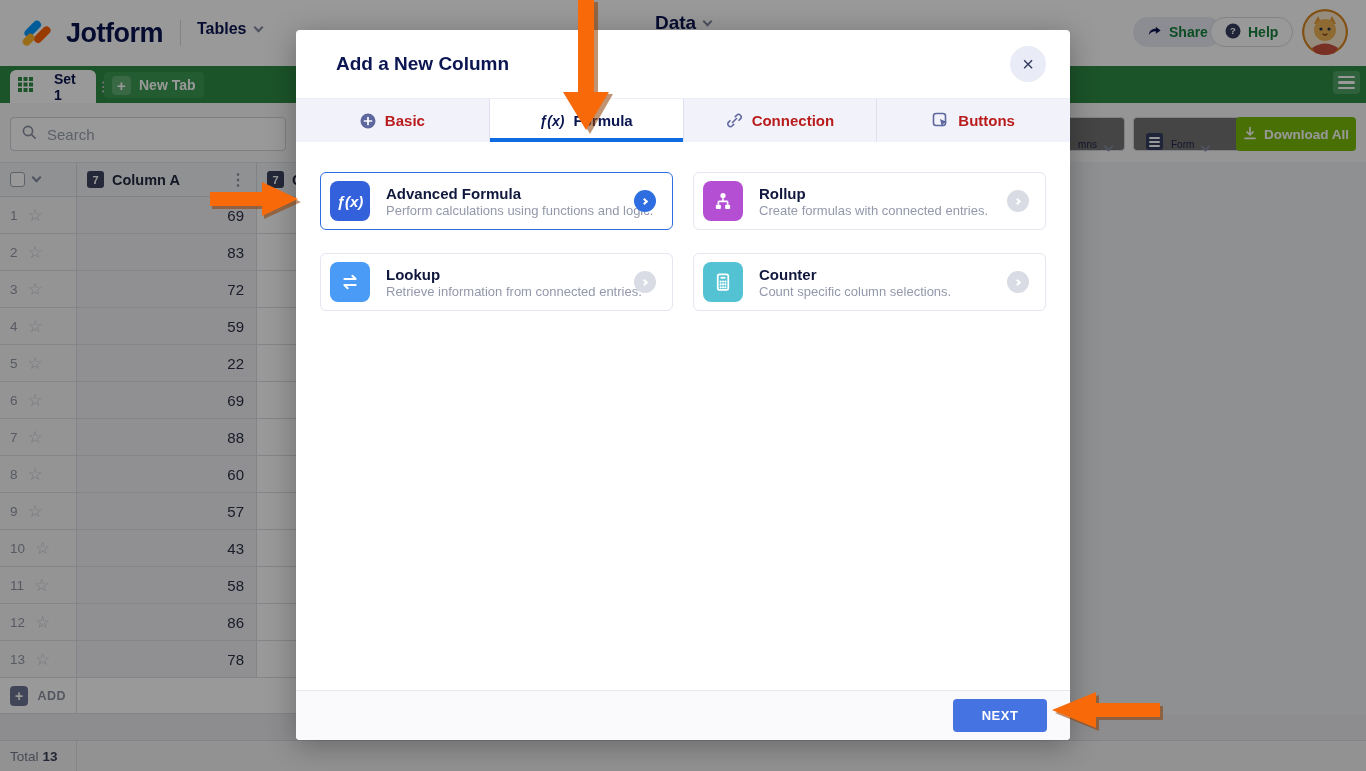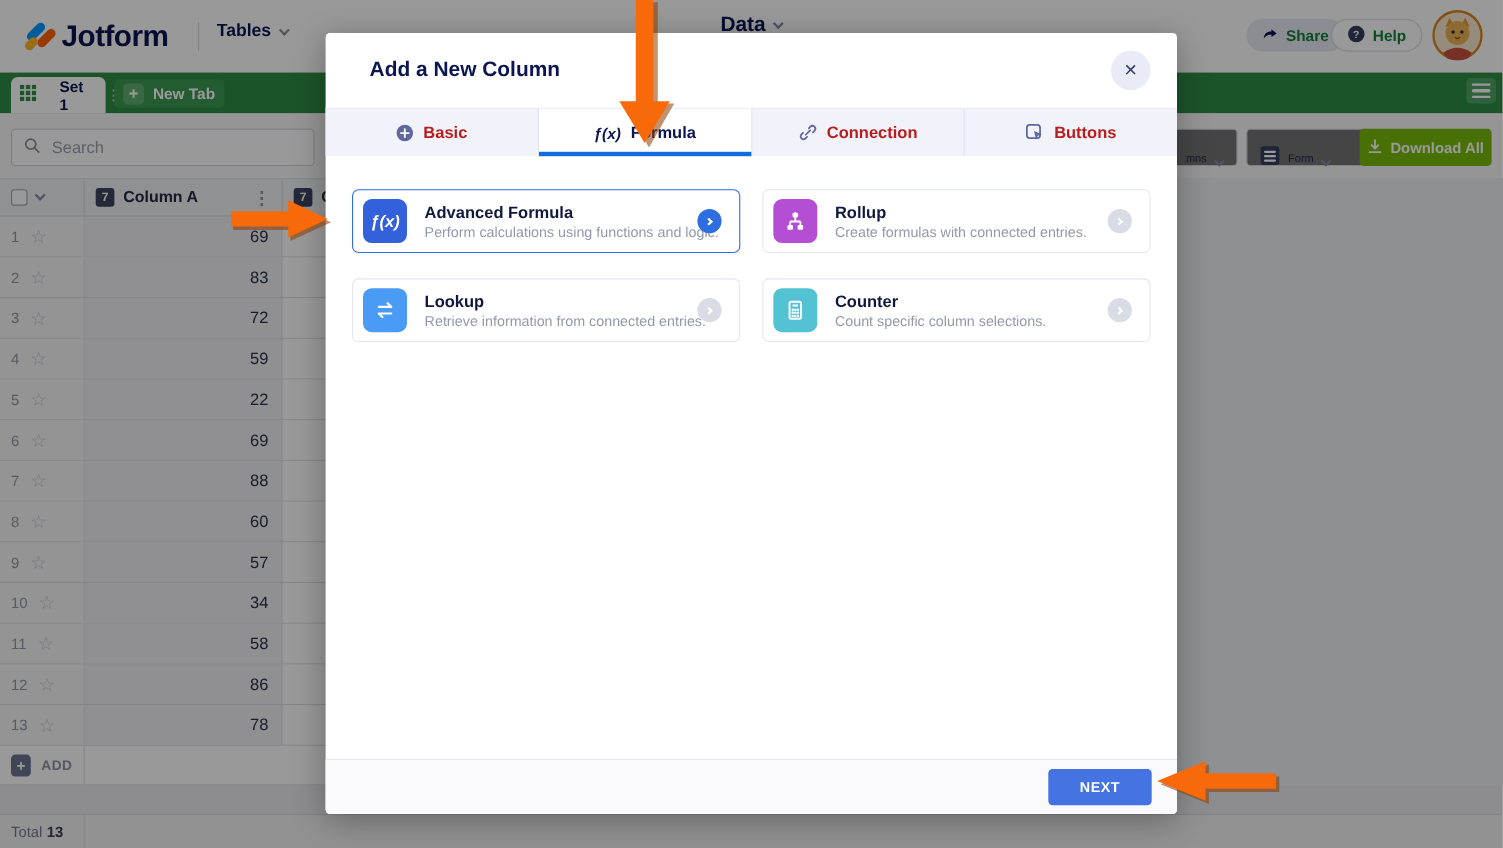--- a/index.html
+++ b/index.html
@@ -3,21 +3,21 @@
 <meta charset="utf-8">
 <style>
   html,body{margin:0;padding:0;background:#555;}
   .stage{position:relative;width:1366px;height:771px;overflow:hidden;
          font-family:"Liberation Sans",sans-serif;background:#eef0f2;}
   .stage *{box-sizing:border-box;}
 
   
   .app{position:absolute;inset:0;z-index:1;}
   .topbar{position:absolute;left:0;top:0;width:1366px;height:66px;background:#ffffff;}
-  .logo{position:absolute;left:18px;top:12px;display:flex;align-items:center;}
+  .logo{position:absolute;left:18px;top:12px;display:flex;align-items:center;gap:10px;}
   .logo-word{font-size:27px;font-weight:800;color:#0a1551;letter-spacing:-0.5px;}
   .top-divider{position:absolute;left:180px;top:20px;width:1px;height:26px;background:#d9dbe2;}
   .tables-dd{position:absolute;left:197px;top:20px;display:flex;align-items:center;gap:8px;
              font-size:16px;color:#0a1551;font-weight:600;}
   .page-title{position:absolute;left:0;right:0;top:12px;display:flex;justify-content:center;
               align-items:center;gap:8px;font-size:19px;font-weight:700;color:#0a1551;}
   .chev{display:inline-block;width:7px;height:7px;border-right:2px solid #848aa0;
         border-bottom:2px solid #848aa0;transform:rotate(45deg);margin-top:-4px;}
   .chev.right{transform:rotate(-45deg);}
   .pill{position:absolute;top:17px;height:30px;border-radius:15px;display:flex;align-items:center;
@@ -336,21 +336,21 @@
             <span class="star">☆</span>
           </div>
           <div class="td a">57</div>
           <div class="td b"></div>
         </div>
         <div class="trow">
           <div class="td idx">
             <span>10</span>
             <span class="star">☆</span>
           </div>
-          <div class="td a">34</div>
+          <div class="td a">43</div>
           <div class="td b"></div>
         </div>
         <div class="trow">
           <div class="td idx">
             <span>11</span>
             <span class="star">☆</span>
           </div>
           <div class="td a">58</div>
           <div class="td b"></div>
         </div>

